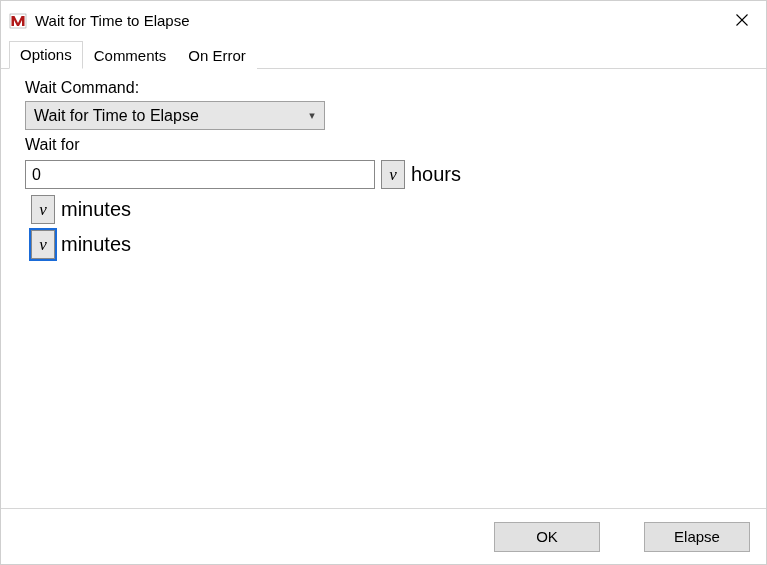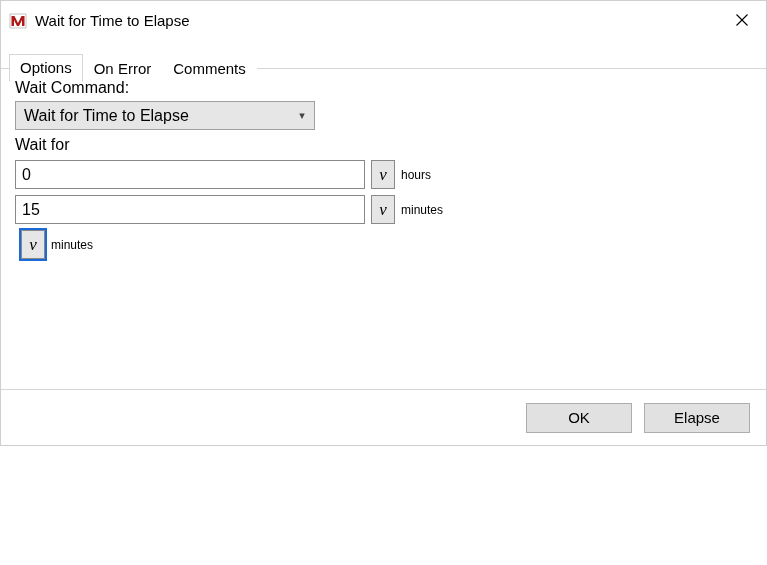--- a/index.html
+++ b/index.html
@@ -5,21 +5,21 @@
     * { box-sizing: border-box; }
     html, body {
       margin: 0; padding: 0;
       width: 767px; height: 565px;
       font-family: "Segoe UI", Tahoma, sans-serif;
       font-size: 15px;
       background: #fff;
       overflow: hidden;
     }
     .window {
-      width: 767px; height: 446px;
+      width: 767px; height: 565px;
       border: 1px solid #cfcfcf;
       background: #fff;
       display: flex; flex-direction: column;
       position: relative;
     }
     .titlebar {
       height: 38px;
       display: flex; align-items: center;
       padding-left: 8px;
       background: #fff;
@@ -53,33 +53,33 @@
       font-size: 15px;
     }
     .tab {
       padding: 4px 10px 5px 10px;
       color: #000;
       border: 1px solid transparent;
       border-bottom: none;
       margin-right: 0px;
       cursor: default;
       position: relative;
-      top: 14px;
+      top: 1px;
       background: #fff;
       text-align: center;
     }
     .tab.active {
       border: 1px solid #d6d6d6;
       border-bottom: 1px solid #fff;
       background: #fff;
     }
 
     .content {
       flex: 1 1 auto;
-      padding: 10px 14px;
+      padding: 10px 24px;
       position: relative;
     }
     .label { font-size: 16px; color: #000; }
     .field-row { margin-top: 6px; }
 
     .dropdown {
       margin-top: 4px;
       width: 300px; height: 29px;
       border: 1px solid #a0a0a0;
       background: #e6e6e6;
@@ -117,40 +117,40 @@
       font-family: "Times New Roman", Georgia, serif;
       font-size: 17px;
       color: #000;
     }
     .v-btn.focused {
       outline: 2px solid #1a6bd8;
       outline-offset: 0;
     }
     .unit-label {
       margin-left: 6px;
-      font-size: 12px;
+      font-size: 20px;
     }
 
     .button-bar {
       height: 56px;
       border-top: 1px solid #d6d6d6;
       display: flex;
       align-items: center;
       justify-content: flex-end;
       padding-right: 16px;
       gap: 12px;
     }
     .dlg-btn {
       width: 106px; height: 30px;
       background: #e1e1e1;
       border: 1px solid #adadad;
       font-size: 15px;
       font-family: inherit;
       cursor: default;
-      display: flex; align-items: center; justify-content: center;
+      display: flex; align-items: center; justify-content: center; margin-left: 32px;
     }
   </style>
 </head>
 <body>
 
 <div class="window">
 
   <div class="titlebar">
     <span class="app-icon">
       <svg viewBox="0 0 18 18">
@@ -162,22 +162,22 @@
     <div class="close-btn">
       <svg viewBox="0 0 12 12">
         <line x1="0.5" y1="0.5" x2="11.5" y2="11.5" stroke="#000" stroke-width="1.1"></line>
         <line x1="11.5" y1="0.5" x2="0.5" y2="11.5" stroke="#000" stroke-width="1.1"></line>
       </svg>
     </div>
   </div>
 
   <div class="tabs">
     <div class="tab active">Options</div>
+    <div class="tab">Comments</div>
     <div class="tab">On Error</div>
-    <div class="tab">Comments</div>
   </div>
 
   <div class="content">
 
     <div class="label">Wait Command:</div>
 
     <div class="dropdown">
       <span class="dropdown-text">Wait for Time to Elapse</span>
       <span class="dropdown-arrow">▾</span>
     </div>
@@ -188,21 +188,20 @@
 
     <div class="wait-grid">
 
       <div class="wait-row">
         <input class="text-input" value="0" style="">
         <div class="v-btn">v</div>
         <span class="unit-label">hours</span>
       </div>
 
       <div class="wait-row">
-        <input class="text-input" value="15" style="">
         <div class="v-btn">v</div>
         <span class="unit-label">minutes</span>
       </div>
 
       <div class="wait-row">
         <div class="v-btn focused">v</div>
         <span class="unit-label">minutes</span>
       </div>
 
     </div>

